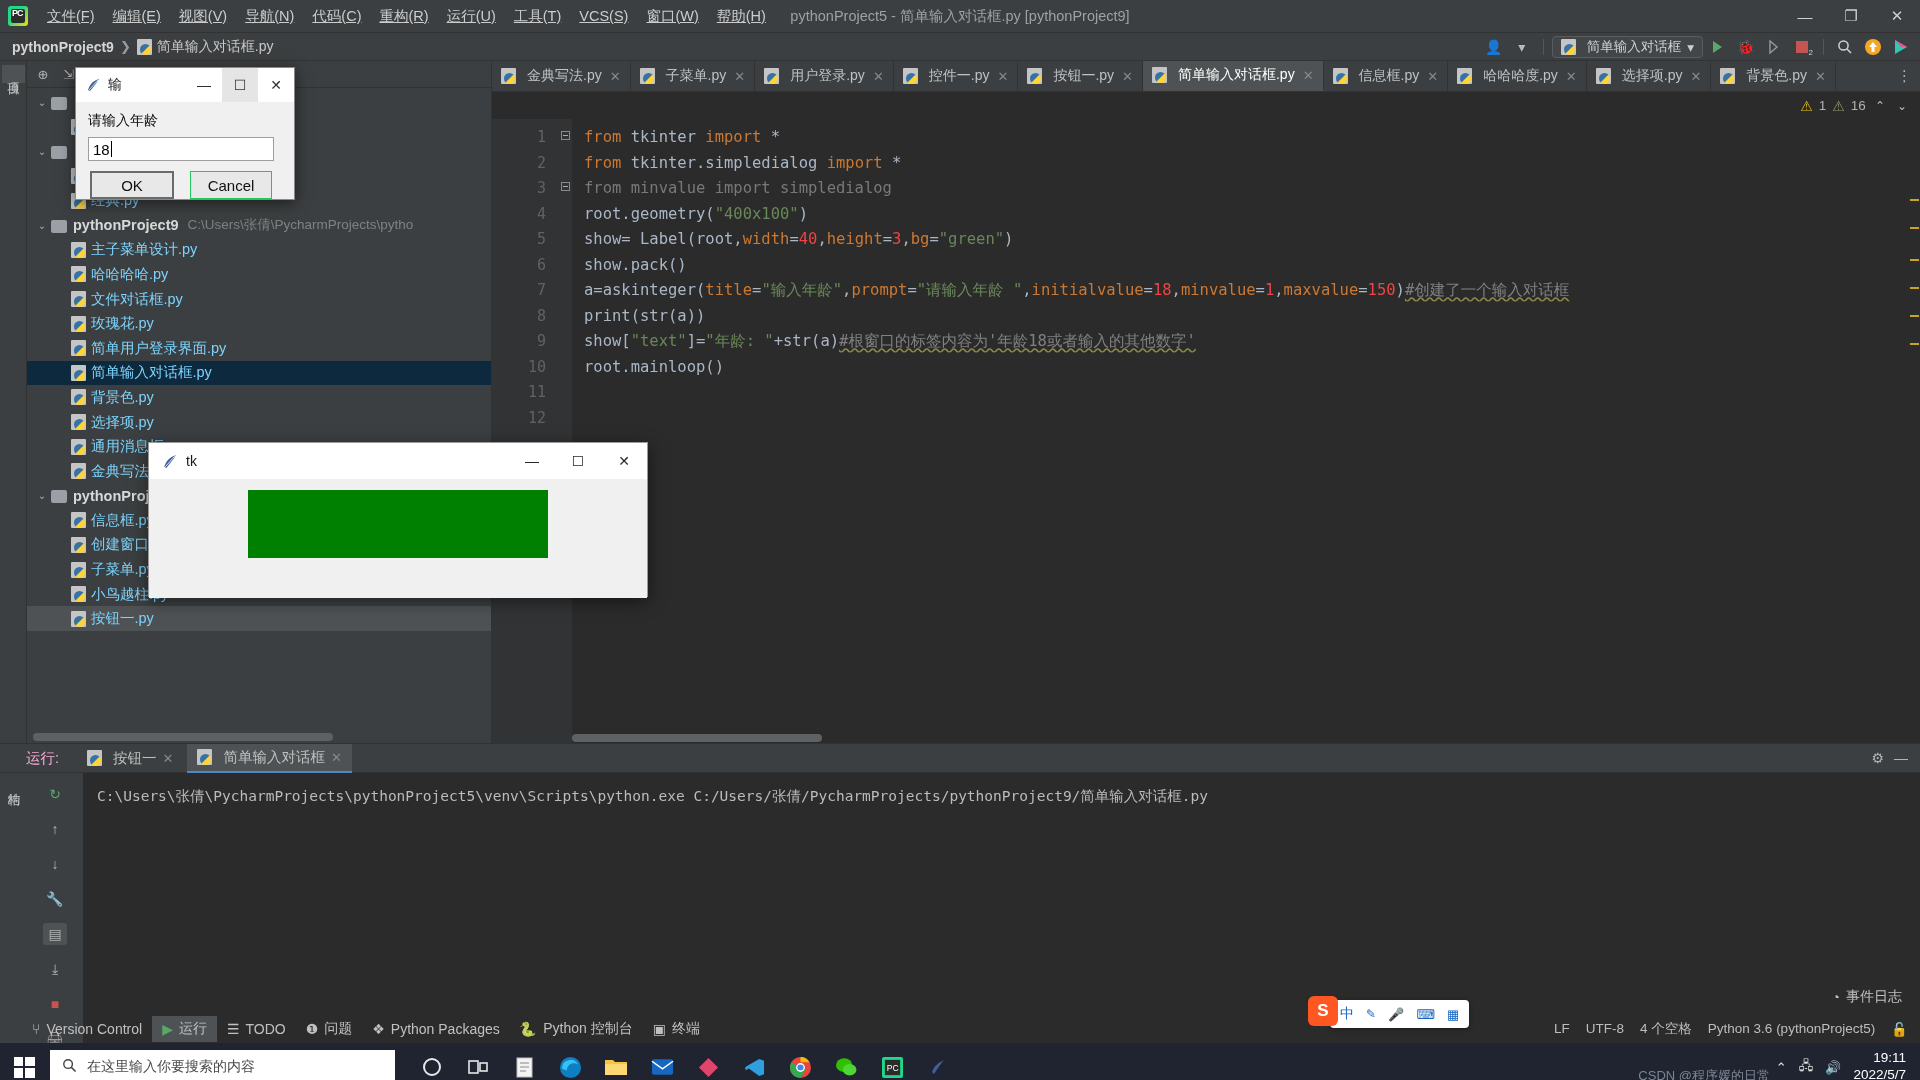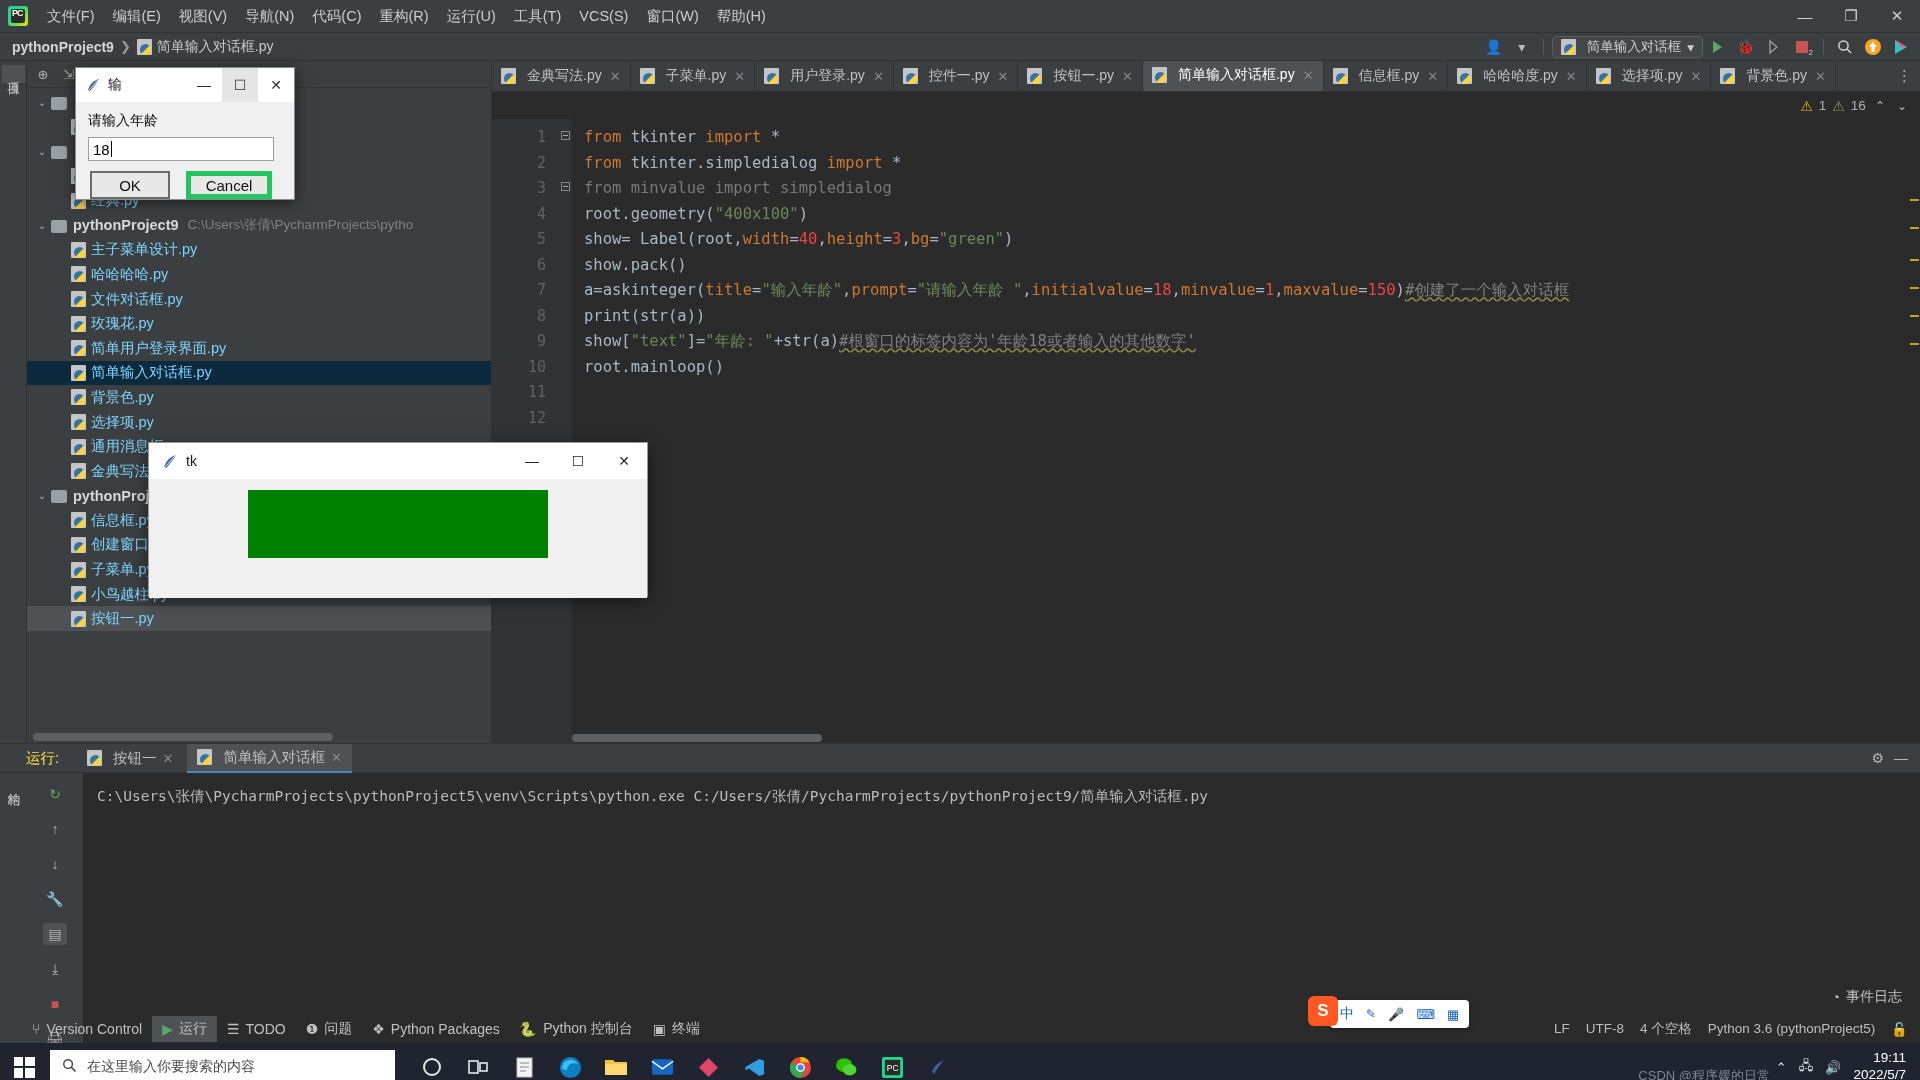--- a/index.html
+++ b/index.html
@@ -18,21 +18,21 @@
   }
   #app-logo {
     width:20px;height:20px;margin:0 10px 0 8px;border-radius:3px;
     background:linear-gradient(135deg,#21d789 0%,#21d789 40%,#f0e500 100%);
     position:relative;flex:none;
   }
   #app-logo:after{content:"";position:absolute;left:3px;top:3px;right:3px;bottom:3px;
     background:#2b2b2b;border-radius:2px;}
   #app-logo span{position:absolute;z-index:2;left:4px;top:2px;color:#fff;font-size:9px;font-weight:bold;letter-spacing:-1px;}
   .menu-item {
-    padding:5px 9px; font-size:14.5px; color:#cccccc; cursor:default; white-space:nowrap;
+    padding:5px 9px; font-size:14.5px; color:#cccccc; cursor:default; white-space:nowrap;text-decoration:underline;
   }
   #win-title {
     position:absolute; left:0; right:0; text-align:center; font-size:14.5px;
     color:#a0a0a0; pointer-events:none;
   }
   #win-ctrl { margin-left:auto; display:flex; z-index:3; }
   .wc { width:46px; height:33px; display:flex;align-items:center;justify-content:center;
         color:#cfcfcf; font-size:15px; }
 
   
@@ -131,21 +131,21 @@
   .dim{color:#787878;}
   .squig{ text-decoration: underline wavy #8a8a4a; text-decoration-skip-ink:none;}
   #scrollmarks{position:absolute;right:0;top:0;width:12px;height:100%;}
   .mk{position:absolute;right:1px;width:9px;height:2px;background:#c9a227;}
   #code-hscroll{position:absolute;left:80px;bottom:1px;height:8px;width:250px;background:#5e6163;border-radius:4px;}
 
   
   #run-panel { height:270px; background:#3c3f41; border-top:1px solid #323232; display:flex; flex-direction:column;}
   #run-head { height:29px; display:flex; align-items:center; padding-left:26px; gap:4px;
               border-bottom:1px solid #323232;}
-  #run-head .lbl{ font-size:14.5px;color:#fde047;margin-right:14px;}
+  #run-head .lbl{ font-size:14.5px;color:#f9a8d4;margin-right:14px;}
   .rtab{display:flex;align-items:center;gap:6px;padding:4px 10px;font-size:14.5px;color:#c0c0c0;}
   .rtab.active{ background:#4e5254; border-bottom:2px solid #4a88c7;}
   .rtab .x{color:#888;font-size:13px;}
   #run-head .right{margin-left:auto;display:flex;gap:10px;padding-right:12px;color:#b4b4b4;font-size:14px;}
   #run-body{ flex:1; display:flex; }
   #run-strip{ width:27px;background:#3c3f41;display:flex;flex-direction:column;align-items:center;
               padding-top:4px;flex:none;}
   #run-gutter{ width:56px;background:#3c3f41;display:flex;flex-direction:column;align-items:center;
                gap:13px;padding-top:10px;flex:none;}
   .rg{width:24px;height:22px;display:flex;align-items:center;justify-content:center;font-size:14px;color:#b4b4b4;}
@@ -187,21 +187,21 @@
   #tkdialog .tbar .ctl{margin-left:auto;display:flex;height:34px;}
   #tkdialog .tbar .ctl div{width:36px;display:flex;align-items:center;justify-content:center;
      color:#333;font-size:14px;}
   #tkdialog .tbar .ctl div.hov{background:#e5e5e5;}
   #tkdialog .body{padding:10px 20px 0 12px;}
   #tkdialog .prompt{font-size:14px;color:#0a0a0a;margin-bottom:7px;}
   #tkdialog .field{height:24px;background:#ffffff;border:1px solid #9e9e9e;
      display:flex;align-items:center;padding-left:4px;font-size:15px;color:#000;}
   #tkdialog .caret{width:1.5px;height:16px;background:#000;margin-left:1px;}
   #tkdialog .btns{display:flex;gap:16px;margin-top:10px;padding:0 2px;}
-  #tkdialog .btn{flex:1;height:28px;background:#e8e8e8;border:5px solid #22c55e;
+  #tkdialog .btn{flex:1;height:28px;background:#e8e8e8;border:1px solid #22c55e;
      display:flex;align-items:center;justify-content:center;font-size:15px;color:#111;}
   #tkdialog .btn.def{border:2px solid #6b6b6b;}
 
   
   #tkroot{
     position:absolute; left:148px; top:442px; width:500px; height:155px;
     background:#f0f0f0; border:1px solid #9a9a9a; box-shadow:0 4px 16px rgba(0,0,0,.5);
     z-index:55;
   }
   #tkroot .tbar{height:36px;background:#ffffff;display:flex;align-items:center;}
@@ -228,20 +228,21 @@
   <div class="menu-item">编辑(E)</div>
   <div class="menu-item">视图(V)</div>
   <div class="menu-item">导航(N)</div>
   <div class="menu-item">代码(C)</div>
   <div class="menu-item">重构(R)</div>
   <div class="menu-item">运行(U)</div>
   <div class="menu-item">工具(T)</div>
   <div class="menu-item">VCS(S)</div>
   <div class="menu-item">窗口(W)</div>
   <div class="menu-item">帮助(H)</div>
+  <div id="win-title">pythonProject5 - 简单输入对话框.py [pythonProject9]</div>
   <div id="win-ctrl">
     <div class="wc">—</div>
     <div class="wc">❐</div>
     <div class="wc close">✕</div>
   </div>
 </div>
 
 <div id="navbar">
   <span class="crumb">pythonProject9</span>
   <span class="sep">❯</span>

